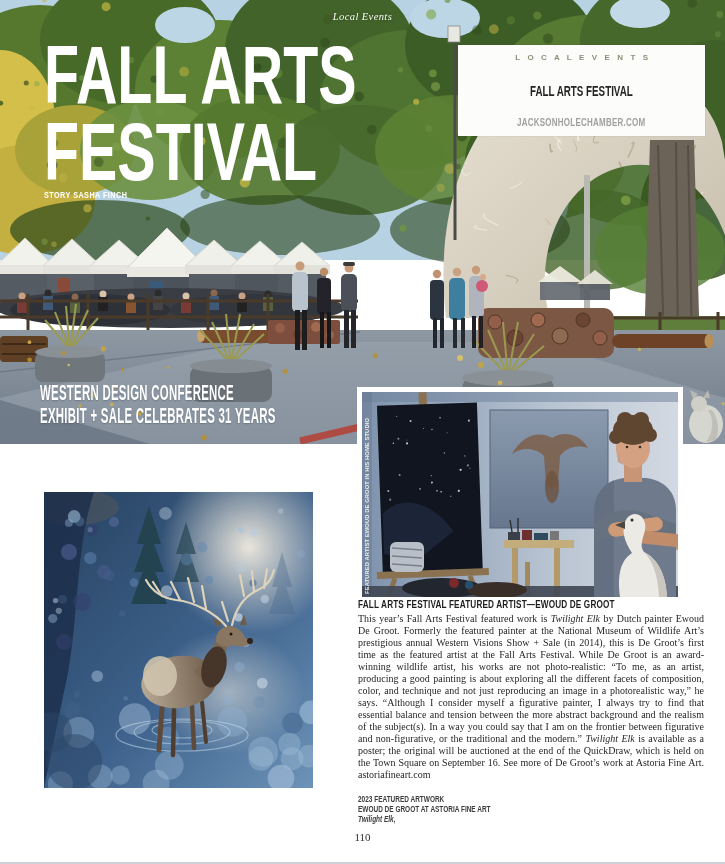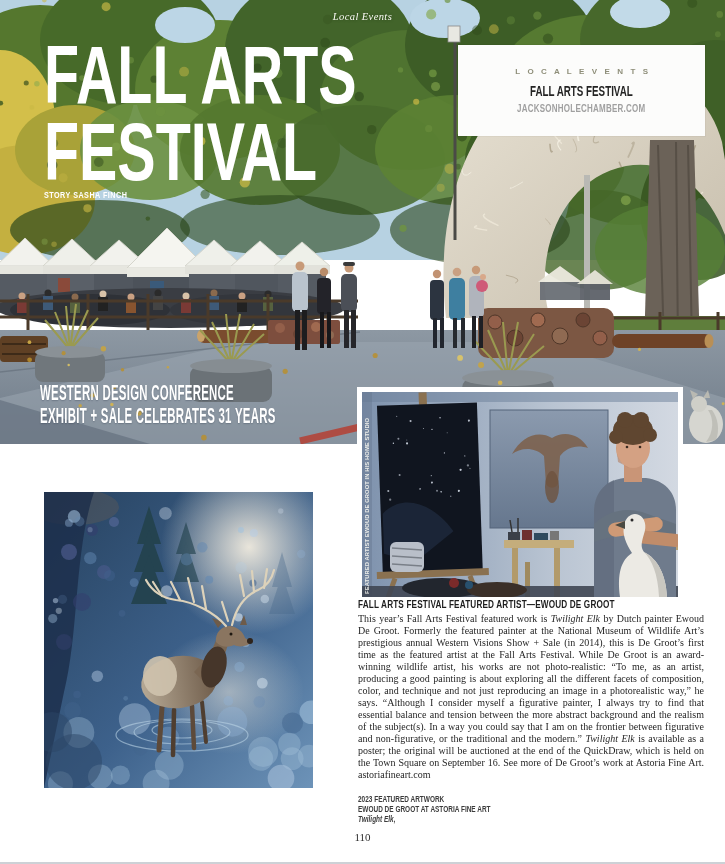--- a/index.html
+++ b/index.html
@@ -14,21 +14,21 @@
   .hero-title{position:absolute;left:44px;top:36px;color:#fff;font-weight:700;
           font-size:82px;line-height:77px;transform:scaleX(.70);transform-origin:0 0;
           white-space:nowrap;letter-spacing:0;}
   .story-credit{position:absolute;left:44px;top:190px;color:#fff;font-size:9px;font-weight:700;
           transform:scaleX(.8);transform-origin:0 0;letter-spacing:.6px;white-space:nowrap;}
   .banner{position:absolute;left:40px;top:381px;color:#fff;font-weight:700;font-size:22px;
           line-height:23px;transform:scaleX(.52);transform-origin:0 0;white-space:nowrap;
           letter-spacing:.5px;text-shadow:0 1px 2px rgba(25,35,55,.25);}
   
   .infobox{position:absolute;left:458px;top:45px;width:247px;height:91px;background:#fcfcfb;
-          display:flex;flex-direction:column;align-items:center;justify-content:center;gap:7px;
+          display:flex;flex-direction:column;align-items:center;justify-content:center;gap:21px;
           box-shadow:0 0 0 1px rgba(0,0,0,.03);}
   .ib-eyebrow{font-size:8px;font-weight:700;letter-spacing:2.6px;color:var(--eyebrow,#8e8e79);padding-left:3px;white-space:nowrap;}
   .ib-title{font-size:14px;font-weight:700;color:var(--ibtitle,#232323);transform:scaleX(.70);white-space:nowrap;}
   .ib-site{font-size:10px;font-weight:700;color:var(--ibsite,#a0a0a0);transform:scaleX(.80);
            letter-spacing:.3px;margin-top:-3px;white-space:nowrap;}
   
   .artist-frame{position:absolute;left:357px;top:387px;width:316px;height:205px;background:#fff;
           padding:5px;}
   .artist-frame svg{display:block;}
   .vcap{position:absolute;left:7px;bottom:8px;writing-mode:vertical-rl;transform:rotate(180deg);

